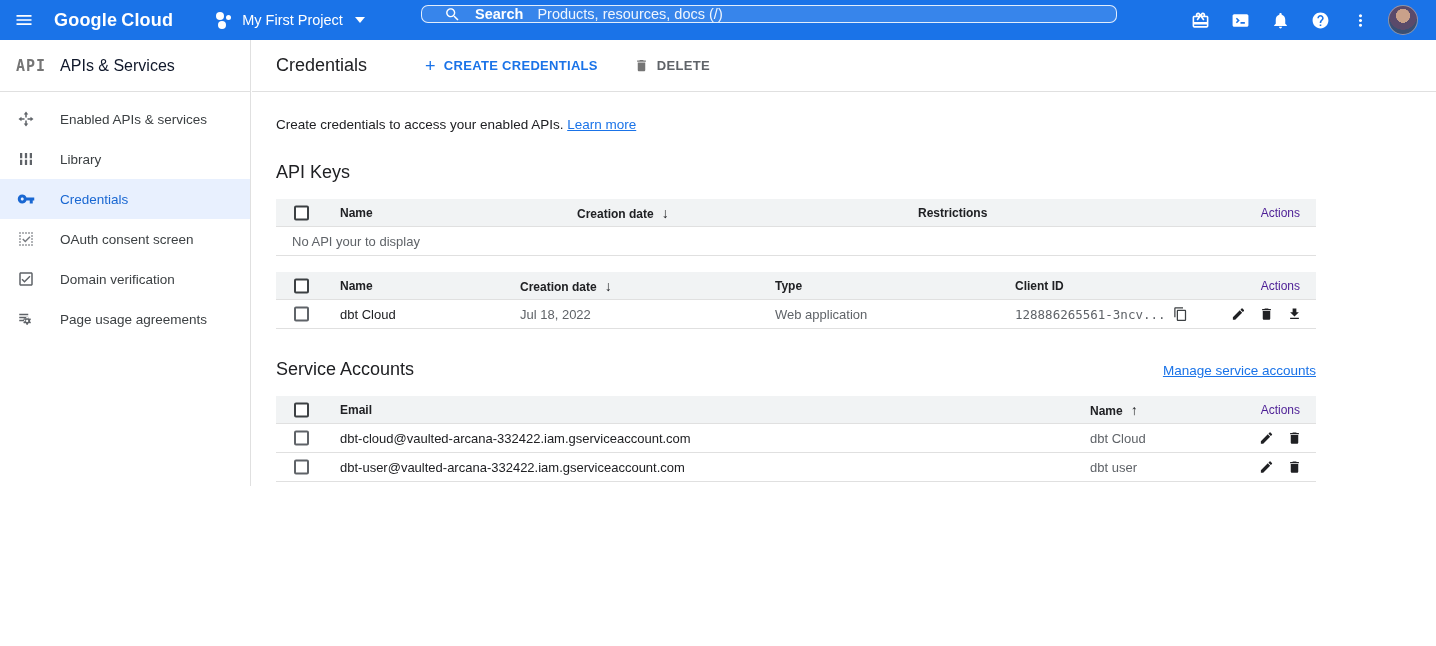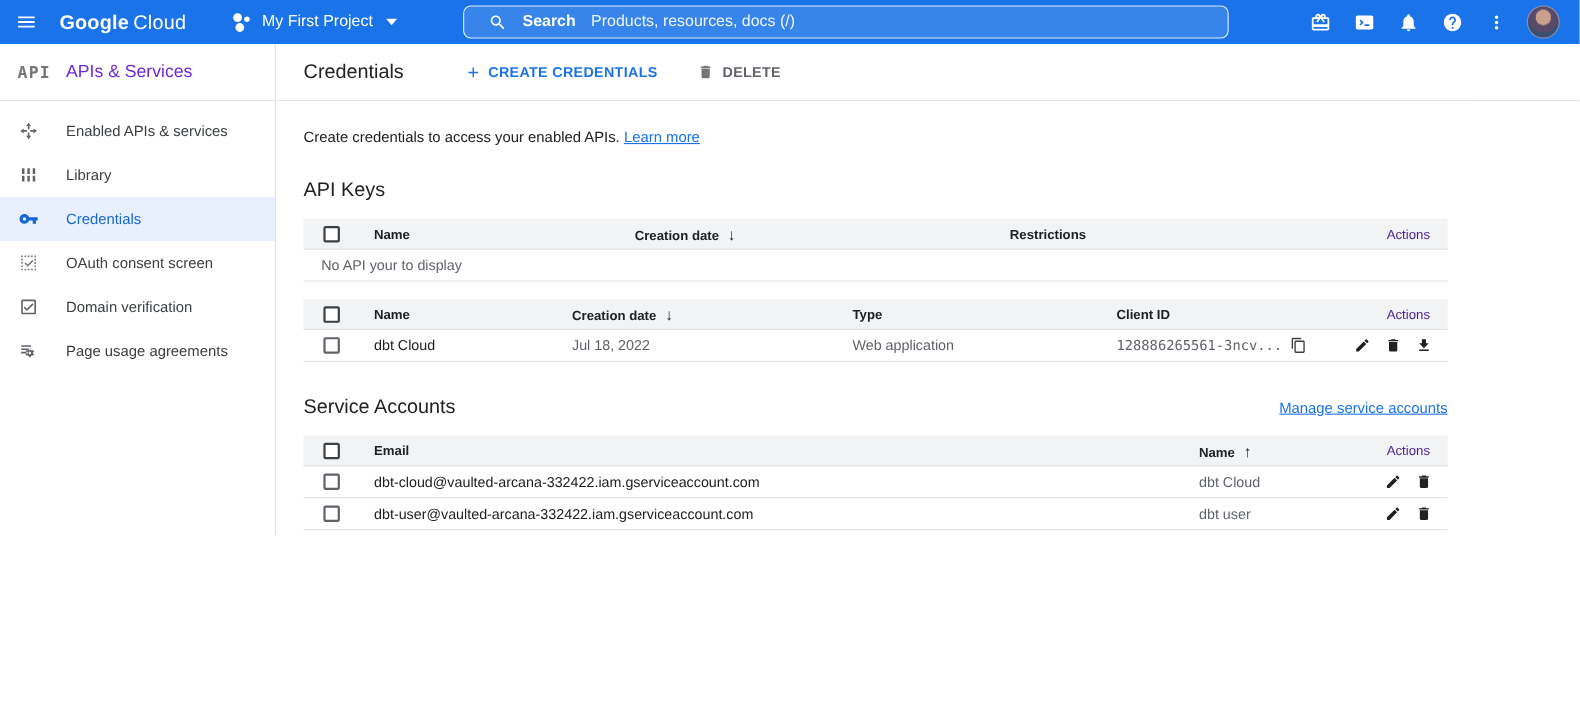--- a/index.html
+++ b/index.html
@@ -7,32 +7,32 @@
     font-family:"Liberation Sans", sans-serif; }
 
   
   .topbar { position:absolute; left:0; top:0; width:1436px; height:40px;
     background:#1a73e8; display:flex; align-items:center; color:#fff; z-index:10; }
   .hamburger { width:48px; height:40px; display:flex; align-items:center;
     justify-content:center; cursor:pointer; }
   .hamburger svg { width:20px; height:20px; fill:#fff; }
   .gc-logo { font-size:18px; letter-spacing:.2px; margin-left:6px; white-space:nowrap; }
   .gc-logo .g { font-weight:700; }
-  .gc-logo .c { font-weight:400; margin-left:4px; }
+  .gc-logo .c { font-weight:700; margin-left:4px; }
   .project { display:flex; align-items:center; margin-left:42px; cursor:pointer; }
   .project-icon { display:inline-block; width:18px; height:18px; position:relative; margin-right:9px; }
   .project-icon i { position:absolute; background:#fff; border-radius:50%; }
   .project-icon i:nth-child(1){ width:8px; height:8px; left:1px; top:1px; }
   .project-icon i:nth-child(2){ width:5px; height:5px; left:11px; top:4px; }
   .project-icon i:nth-child(3){ width:8px; height:8px; left:3px; top:10px; }
   .project-label { font-size:14.5px; }
   .caret-down { width:0; height:0; border-left:5px solid transparent;
     border-right:5px solid transparent; border-top:6px solid #fff; margin-left:12px; }
 
-  .searchbox { position:absolute; left:421px; top:5px; width:696px; height:30px;
+  .searchbox { position:absolute; left:421px; top:5px; width:696px; height:18px;
     border:1px solid rgba(255,255,255,.85); border-radius:7px;
     background:rgba(255,255,255,.13); display:flex; align-items:center;
     padding-left:22px; cursor:text; }
   .searchbox svg { width:17px; height:17px; fill:#fff; margin-right:14px; }
   .search-label { font-size:14.5px; font-weight:700; color:#fff; margin-right:14px; }
   .search-ph { font-size:14.5px; color:rgba(255,255,255,.92); font-weight:400; }
 
   .topbar-right { position:absolute; right:0; top:0; height:40px; display:flex;
     align-items:center; padding-right:18px; }
   .tb-ic { width:40px; height:40px; display:flex; align-items:center;
@@ -42,21 +42,21 @@
     background:radial-gradient(circle at 50% 35%, #c9a18a 0 30%, #5a4a6a 31% 60%, #3a4f72 61% 100%);
     border:1px solid rgba(255,255,255,.4); }
 
   
   .sidebar { position:absolute; left:0; top:40px; width:251px; height:446px;
     border-right:1px solid #e0e0e0; background:#fff; }
   .sidebar-header { height:52px; display:flex; align-items:center;
     border-bottom:1px solid #e0e0e0; padding-left:16px; }
   .api-logo { font-family:"DejaVu Sans Mono", monospace; font-weight:700;
     font-size:15px; color:#757575; letter-spacing:1px; margin-right:14px; }
-  .sidebar-title { font-size:16px; color:#6d28d9; }
+  .sidebar-title { font-size:16px; color:#0f172a; }
   .nav { padding-top:7px; }
   .nav-item { height:40px; display:flex; align-items:center; padding-left:16px;
     cursor:pointer; color:#3c4043; }
   .nav-item .icon { width:20px; height:20px; margin-right:24px; display:flex;
     align-items:center; justify-content:center; color:#5f6368; }
   .nav-item .icon svg { width:18px; height:18px; fill:currentColor; }
   .nav-item .lbl { font-size:13.5px; }
   .nav-item.selected { background:#e8f0fe; color:#1967d2; }
   .nav-item.selected .icon { color:#1967d2; }
 

